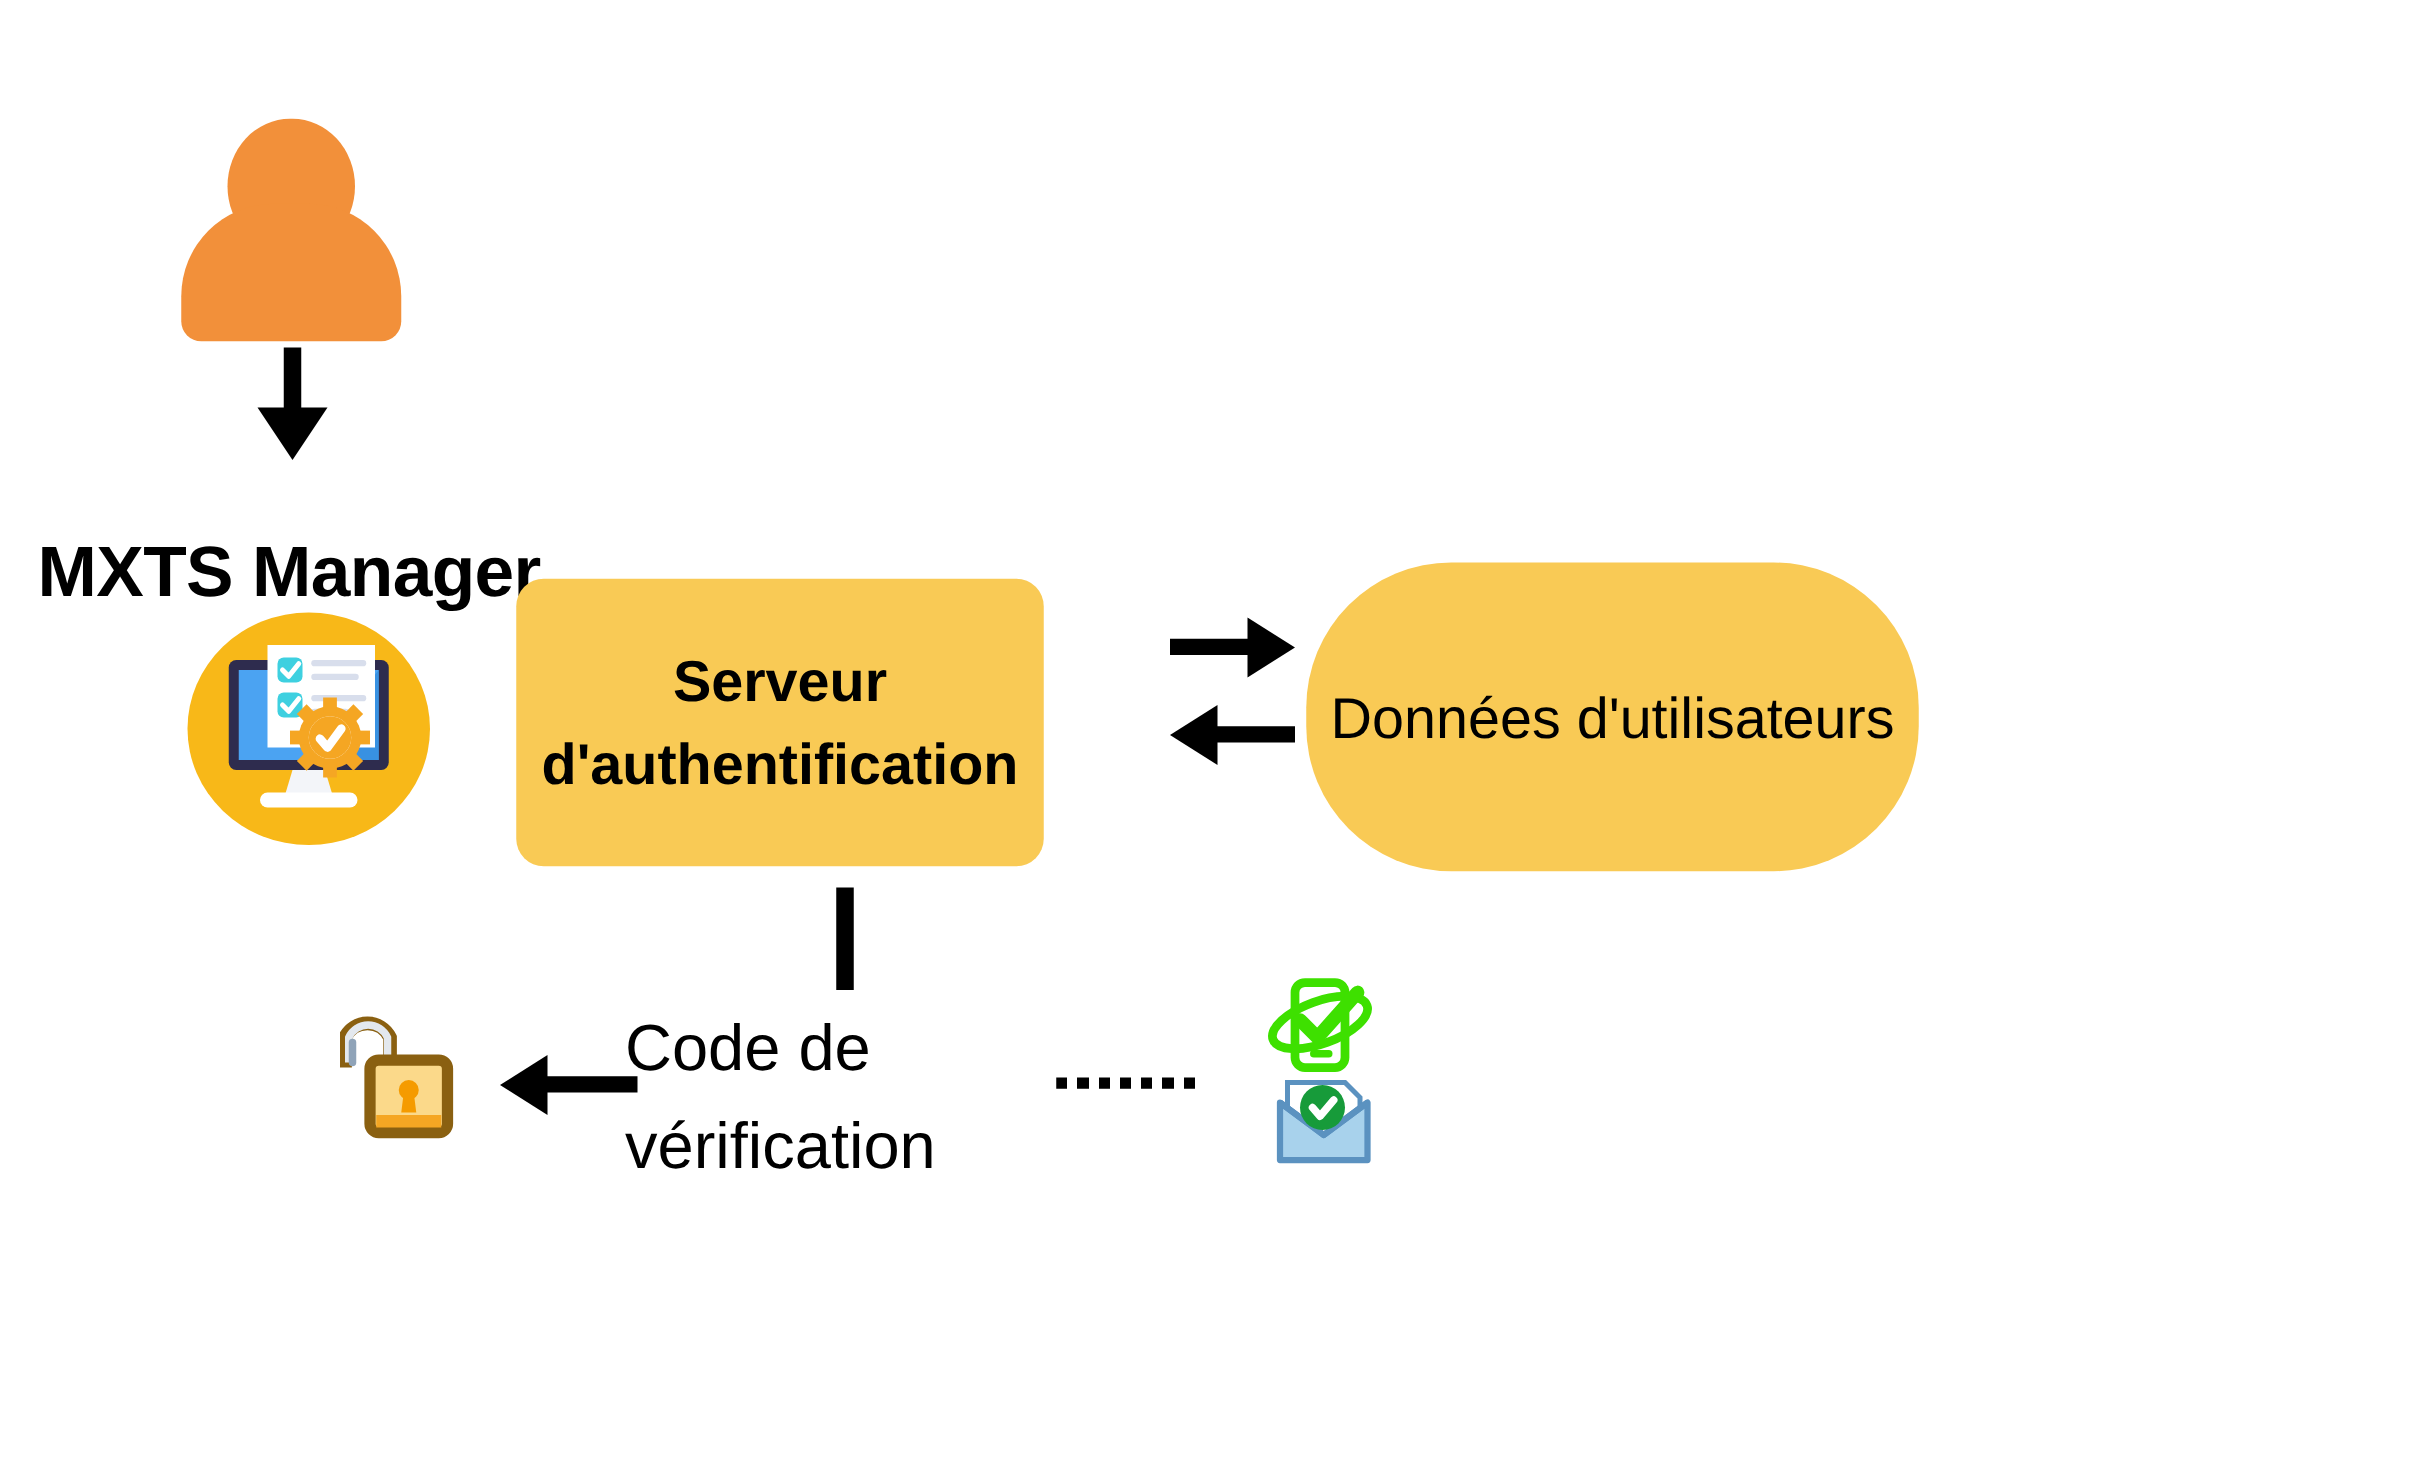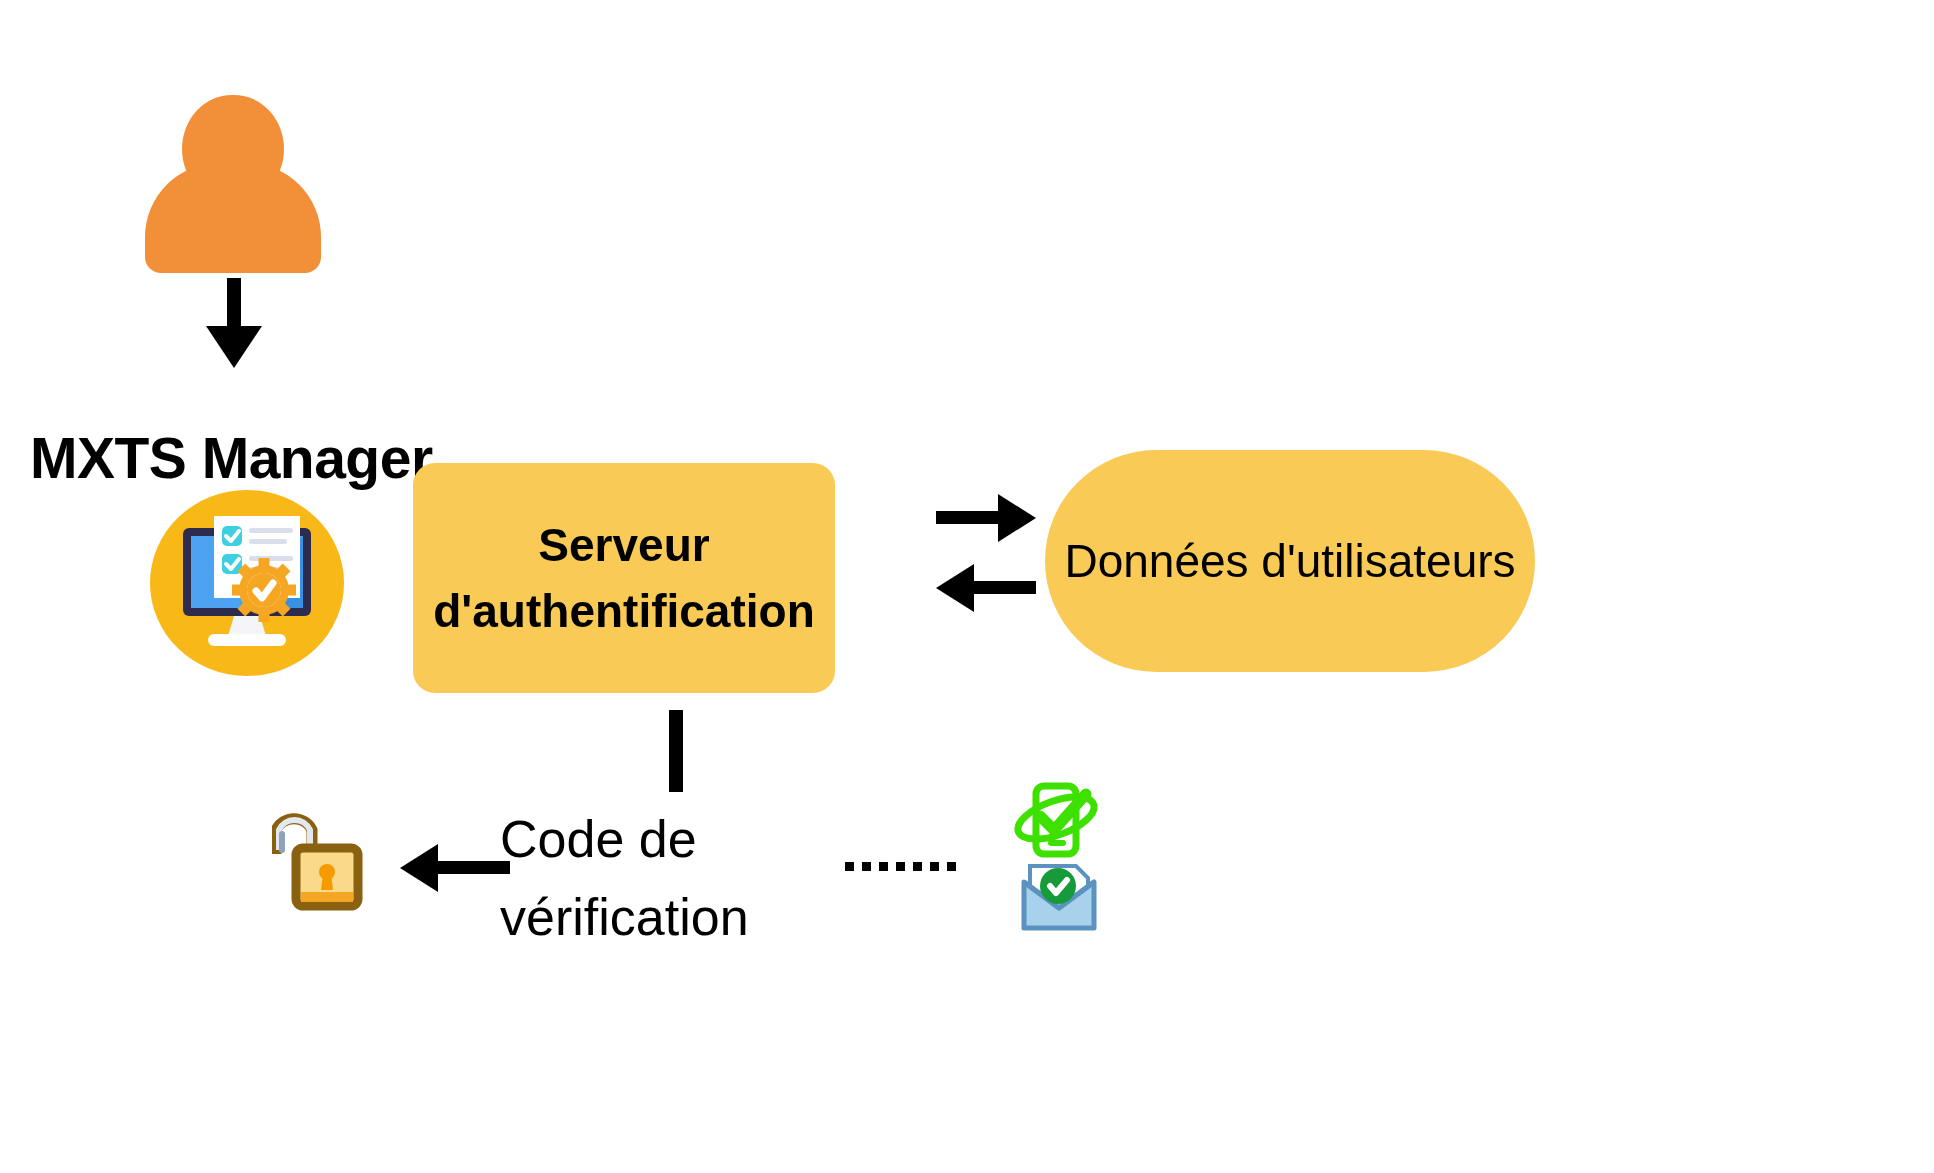--- a/index.html
+++ b/index.html
@@ -102,21 +102,21 @@
     font-weight: bold;
     color: #000000;
     text-align: center;
     line-height: 66px;
     padding: 0 10px;
   }
 
   
   #user-data-box {
     left: 1045px; top: 450px;
-    width: 490px; height: 222px;
+    width: 490px; height: 247px;
     background: #F9CA55;
     border-radius: 116px;
     display: flex;
     align-items: center;
     justify-content: center;
   }
   #user-data-label {
     font-size: 46px;
     font-weight: normal;
     color: #000000;

